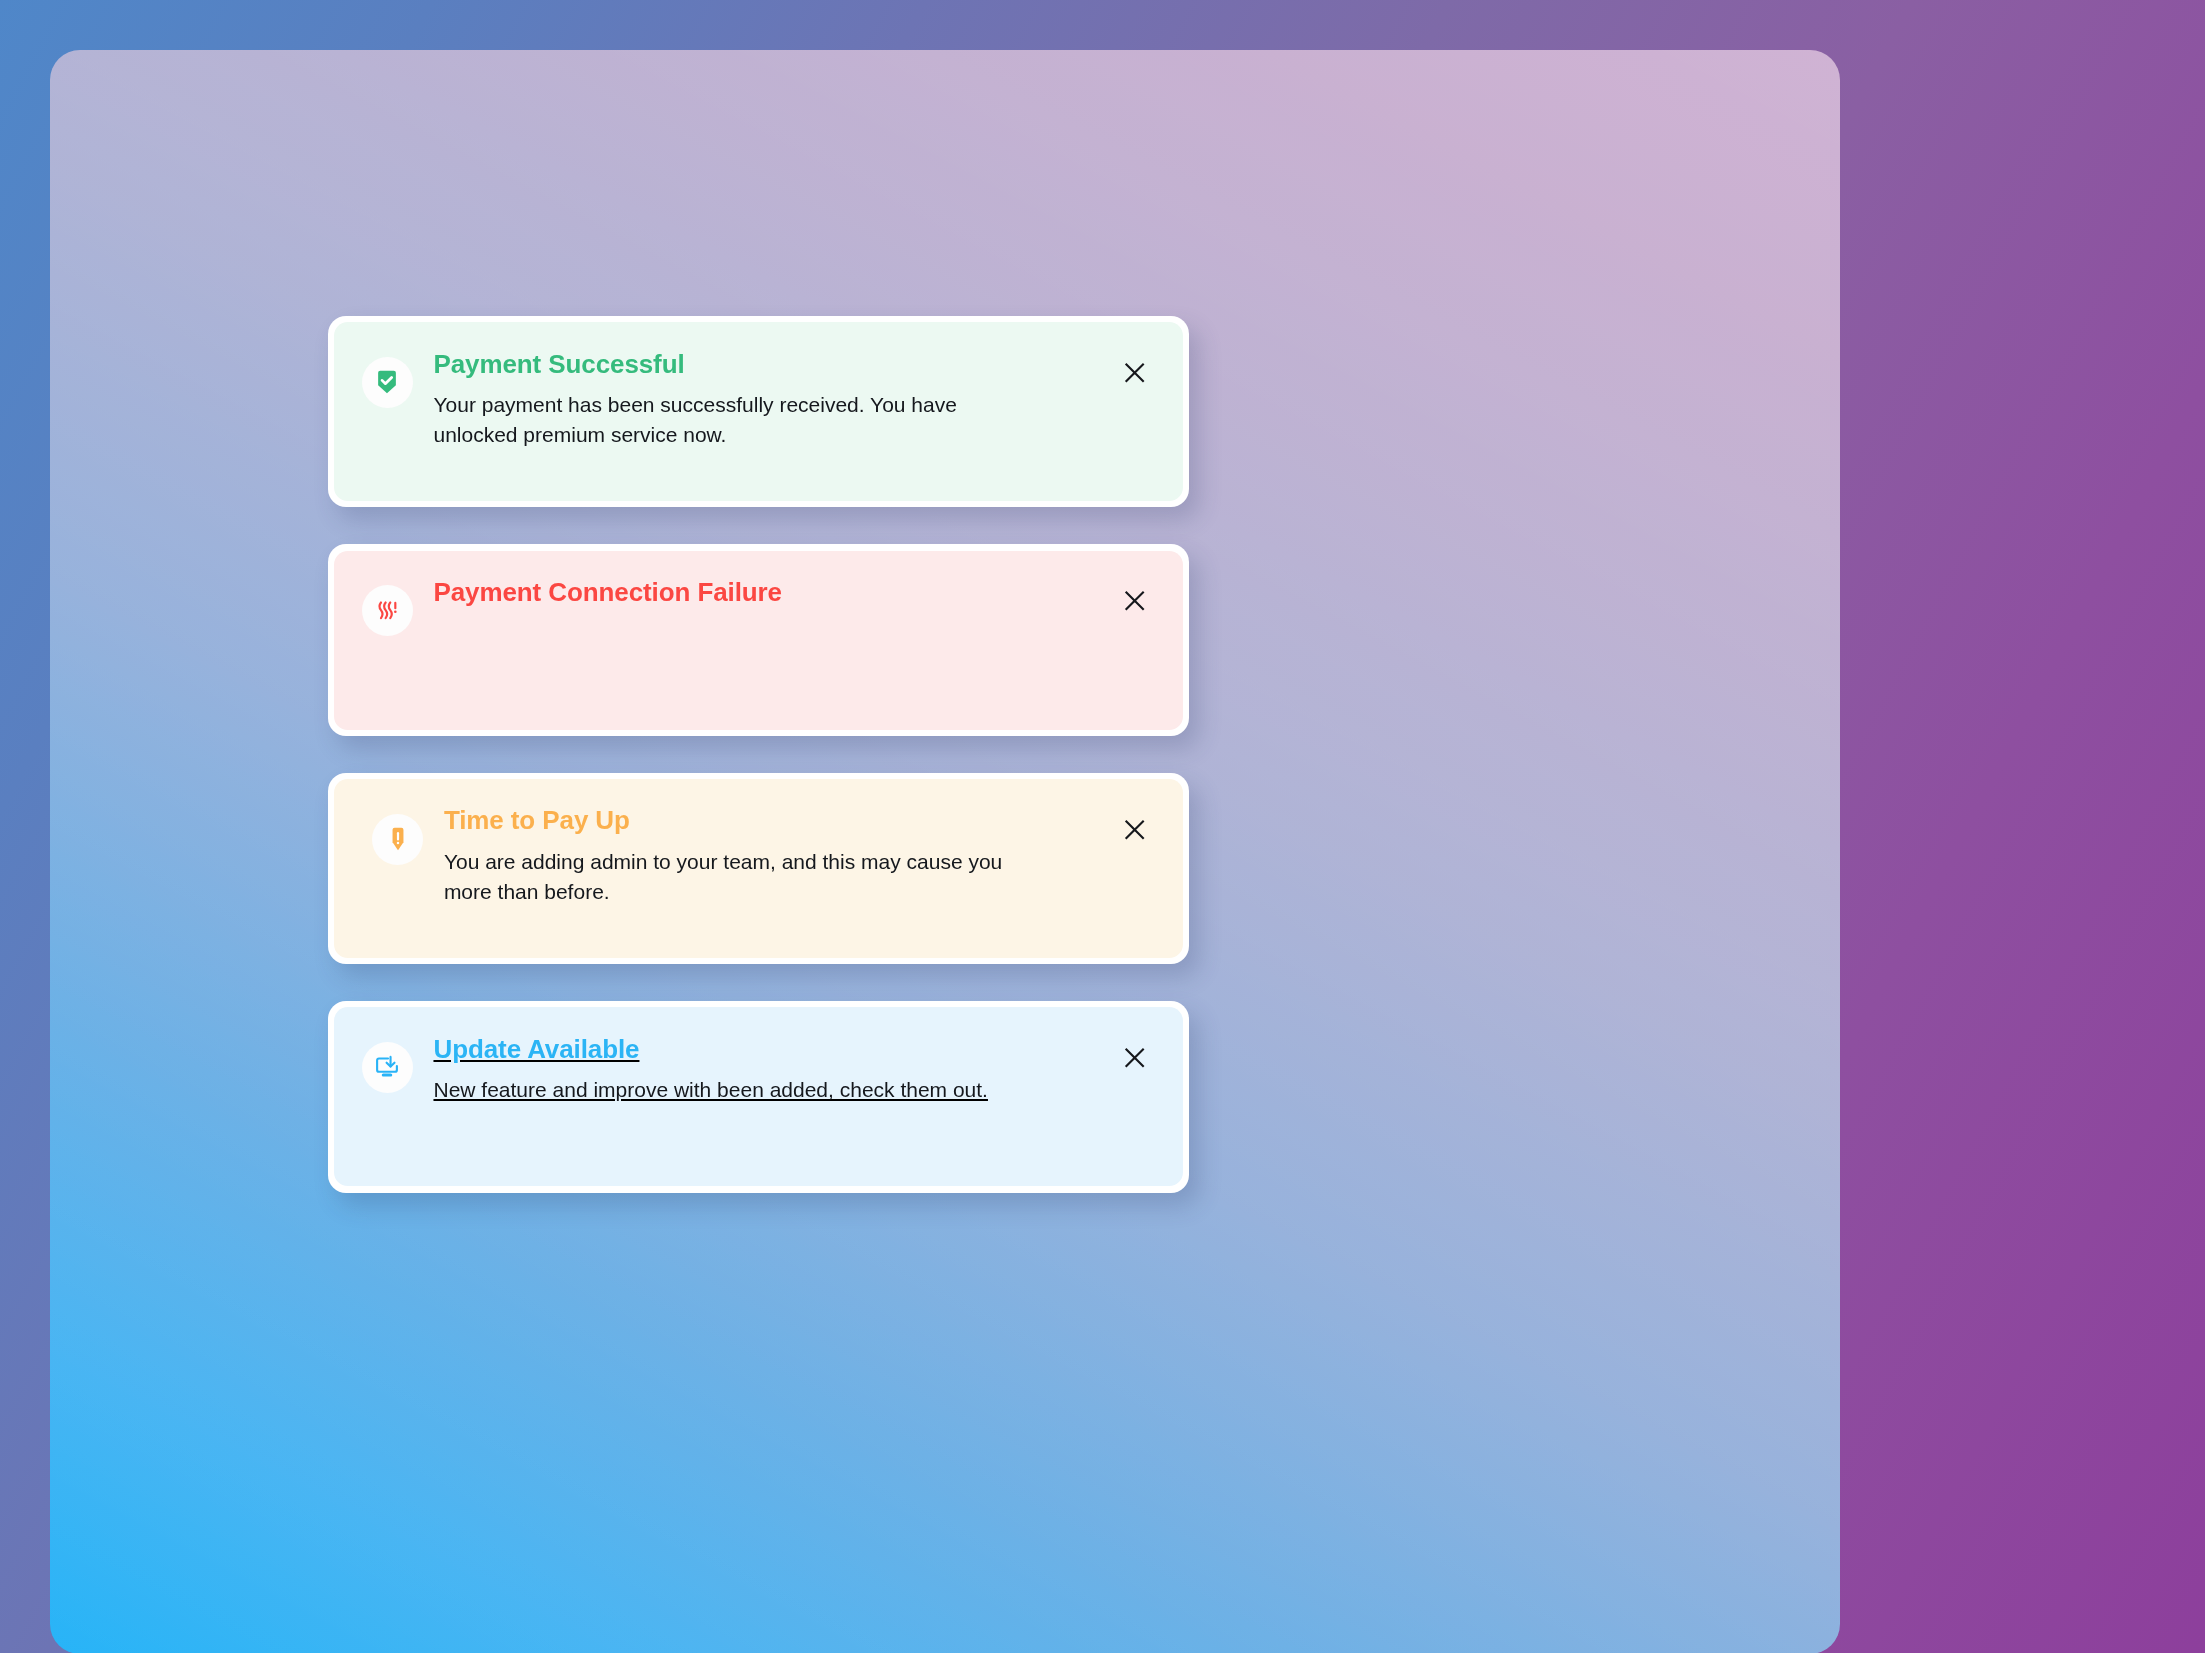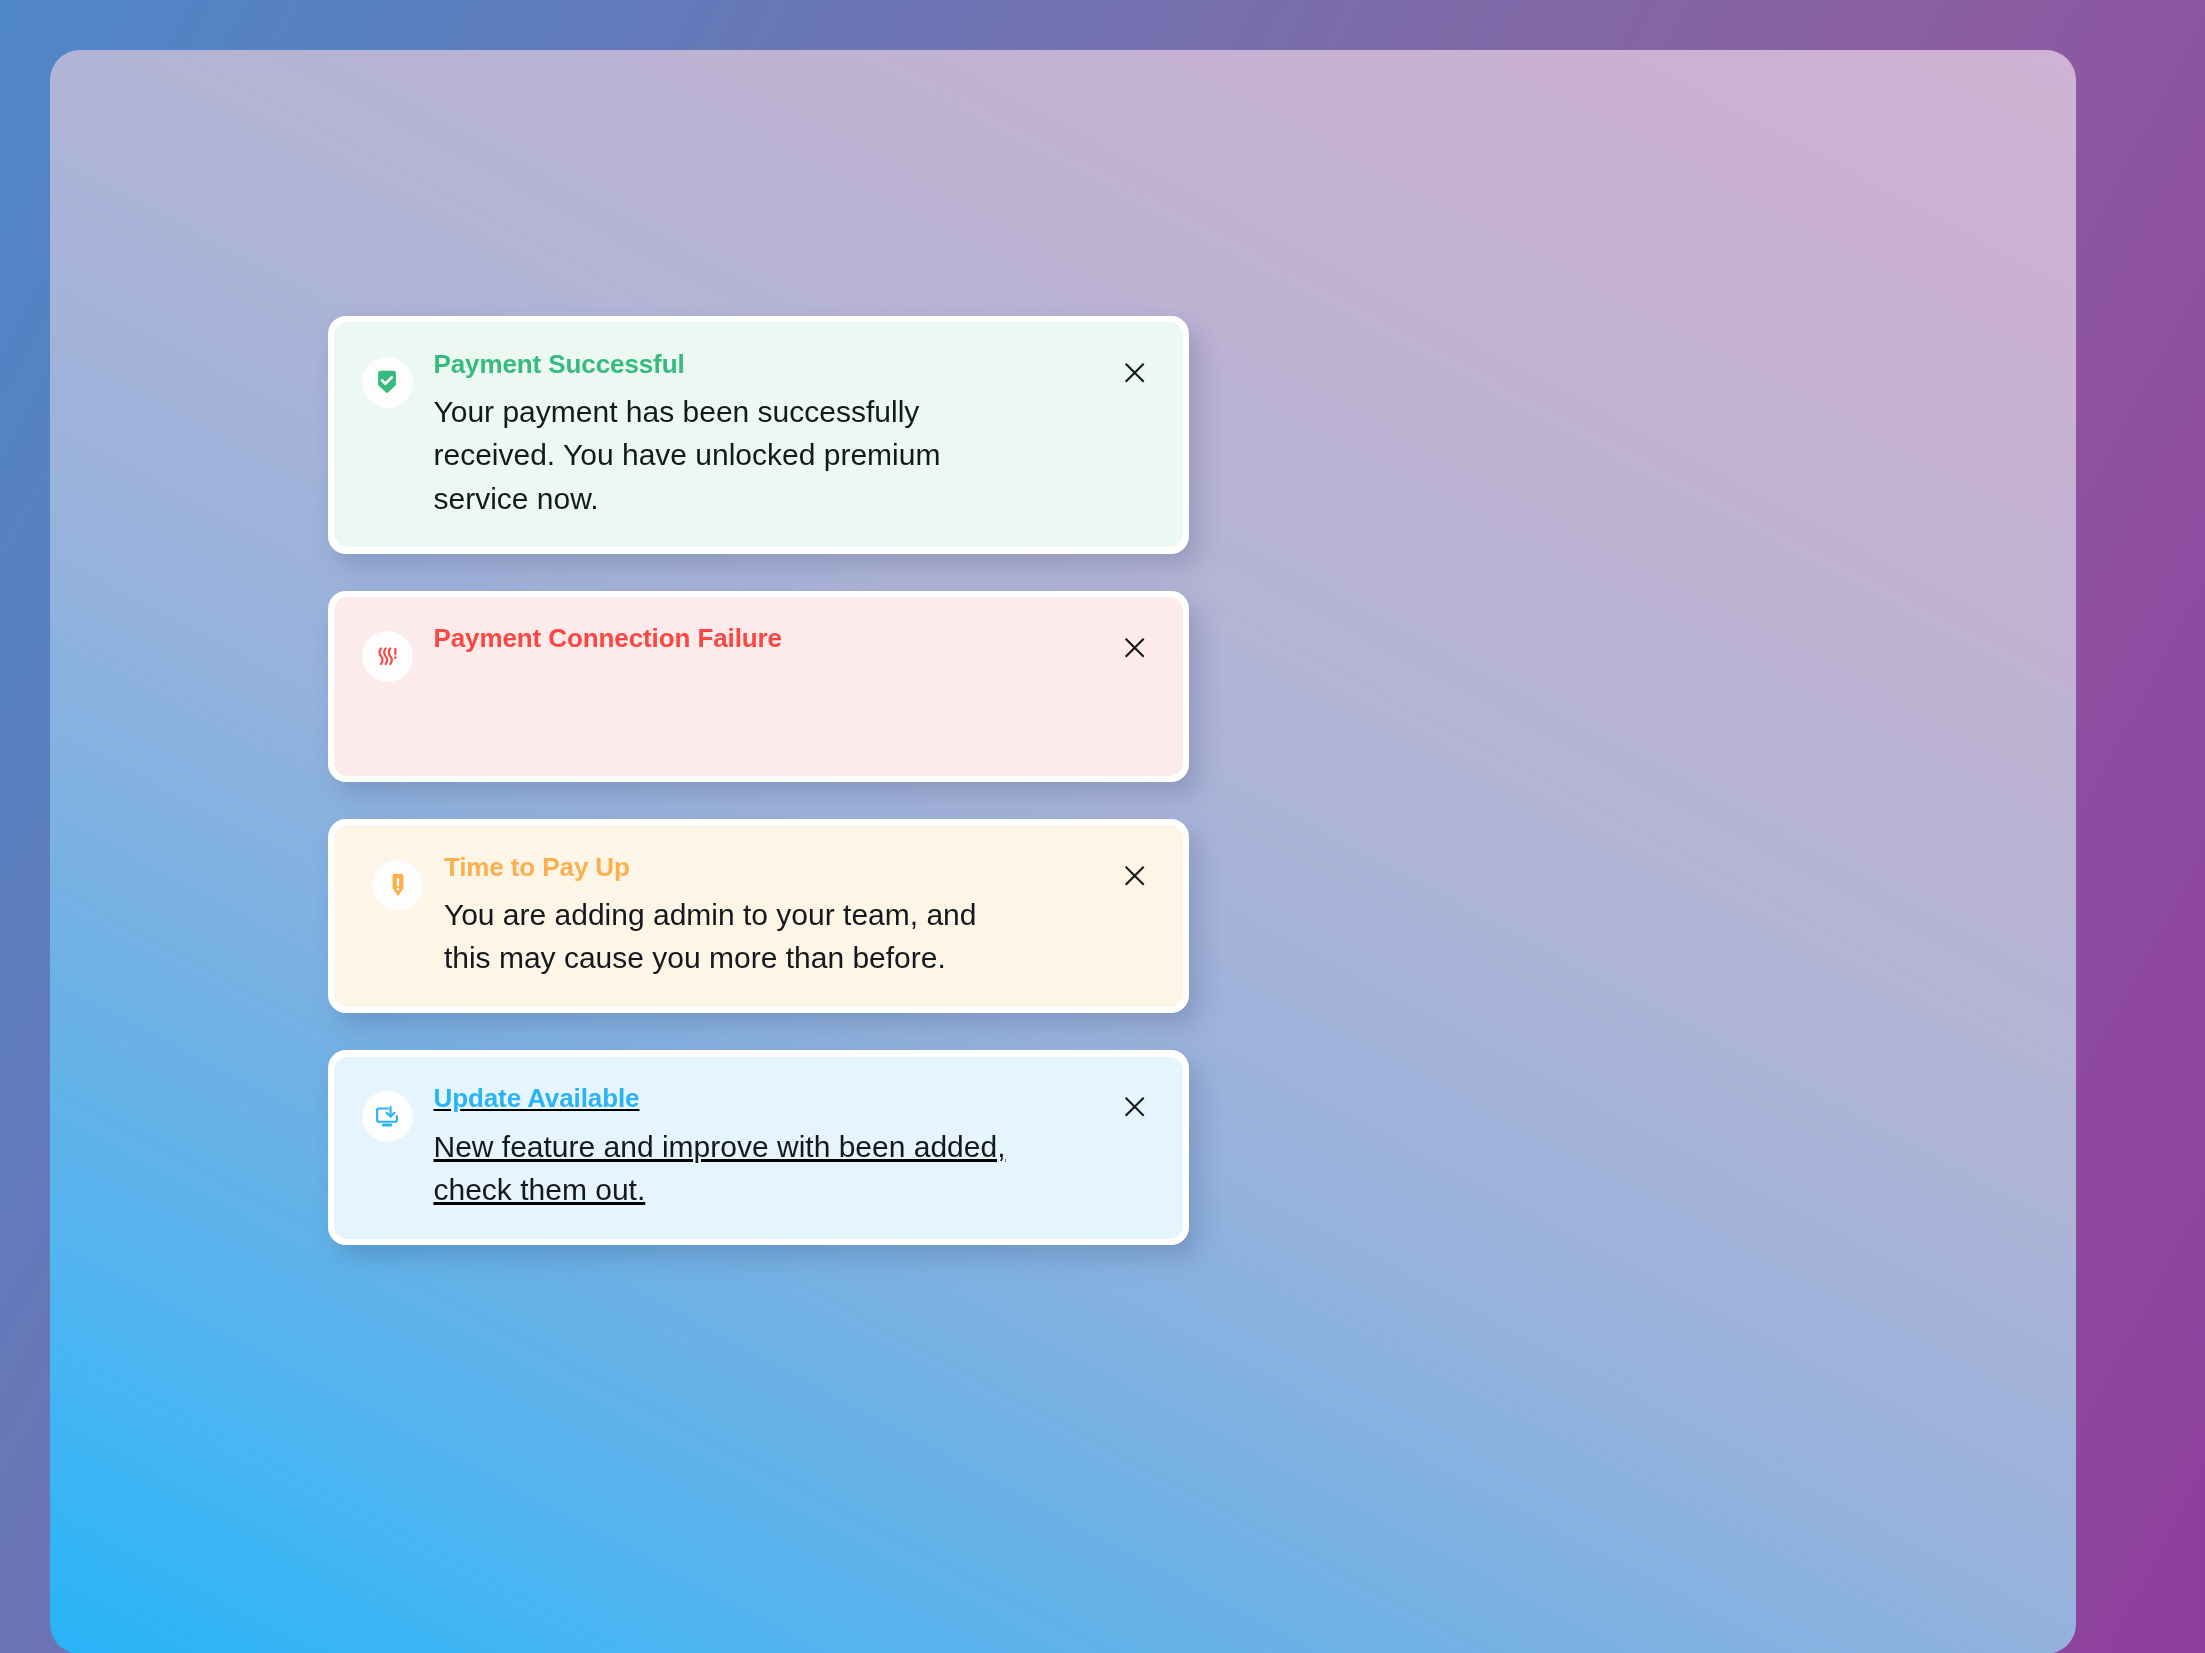--- a/index.html
+++ b/index.html
@@ -21,21 +21,21 @@
         #8e4fa0 78%,
         #8d3f9c 100%);
     position: relative;
   }
 
   
   #stage {
     position: absolute;
     left: 50px;
     top: 50px;
-    width: 2026px;
+    width: 1790px;
     height: 1604px;
     border-radius: 30px;
     background:
       linear-gradient(28deg,
         rgba(255,255,255,0.00) 0%,
         rgba(255,255,255,0.10) 22%,
         rgba(255,255,255,0.22) 44%,
         rgba(255,255,255,0.30) 62%,
         rgba(255,255,255,0.34) 80%,
         rgba(255,255,255,0.36) 100%),
@@ -113,21 +113,21 @@
     line-height: 1.18;
     letter-spacing: -0.1px;
     margin-bottom: 11px;
   }
   .toast.success .toast-title { color: #35bb7d; }
   .toast.error   .toast-title { color: #fb4742; }
   .toast.warning .toast-title { color: #fbb04d; }
   .toast.info    .toast-title { color: #2bb4f5; }
 
   .toast-message {
-    font-size: 30px;
+    font-size: 21px;
     font-weight: 400;
     line-height: 1.44;
     color: #15181d;
     max-width: 582px;
   }
 
   
   .close-btn {
     position: absolute;
     top: 32px;

